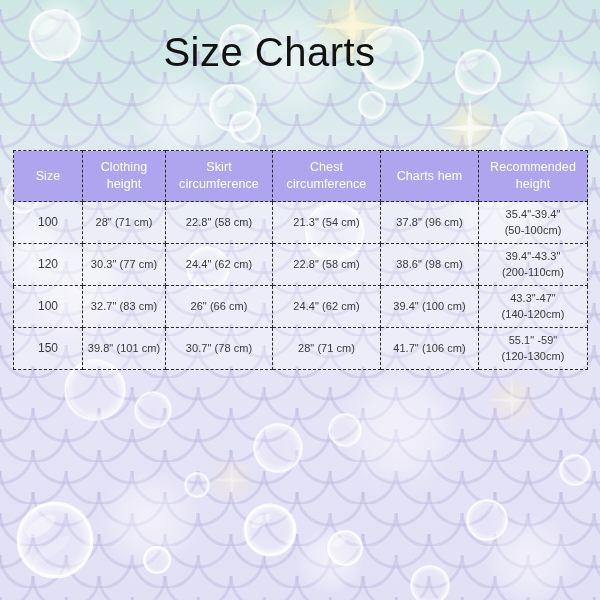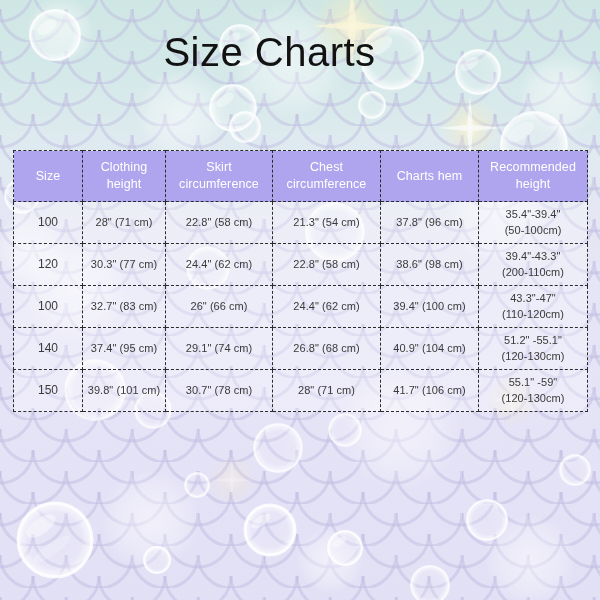--- a/index.html
+++ b/index.html
@@ -289,32 +289,21 @@
           </td>
         </tr>
         <tr>
           <td class="col-size">100</td>
           <td>32.7" (83 cm)</td>
           <td>26" (66 cm)</td>
           <td>24.4" (62 cm)</td>
           <td>39.4" (100 cm)</td>
           <td>
             <span class="hrange">43.3"-47"</span>
-            <span class="hrange">(110-120cm)</span>
-          </td>
-        </tr>
-        <tr>
-          <td class="col-size">140</td>
-          <td>37.4" (95 cm)</td>
-          <td>29.1" (74 cm)</td>
-          <td>26.8" (68 cm)</td>
-          <td>40.9" (104 cm)</td>
-          <td>
-            <span class="hrange">51.2" -55.1"</span>
-            <span class="hrange">(120-130cm)</span>
+            <span class="hrange">(140-120cm)</span>
           </td>
         </tr>
         <tr>
           <td class="col-size">150</td>
           <td>39.8" (101 cm)</td>
           <td>30.7" (78 cm)</td>
           <td>28" (71 cm)</td>
           <td>41.7" (106 cm)</td>
           <td>
             <span class="hrange">55.1" -59"</span>

